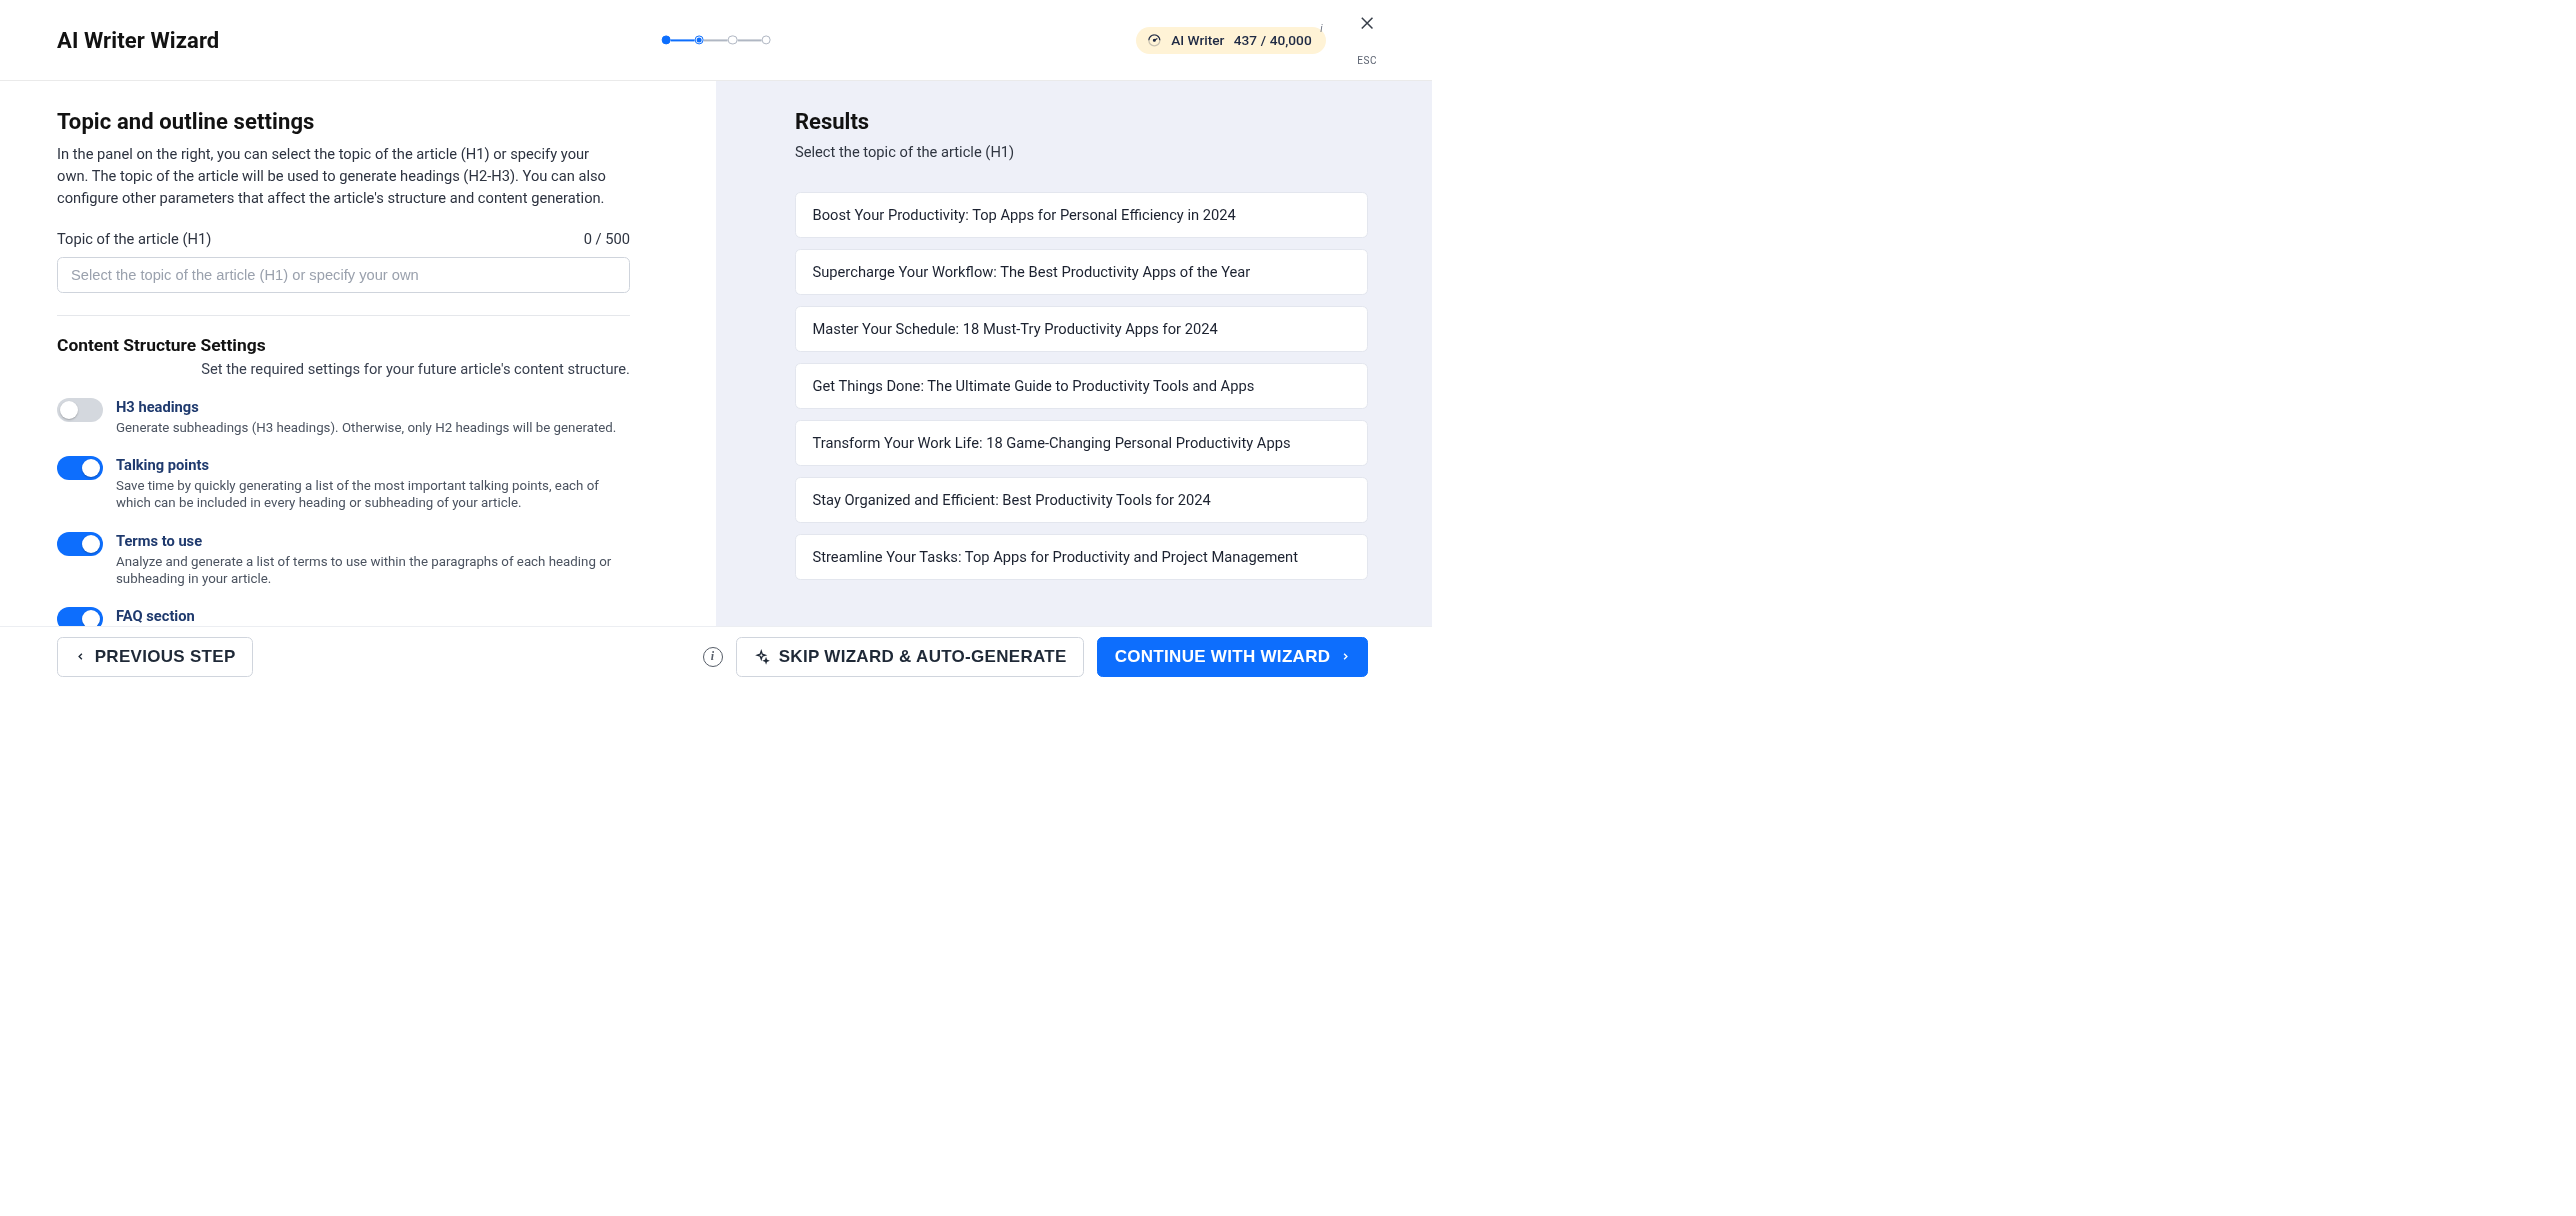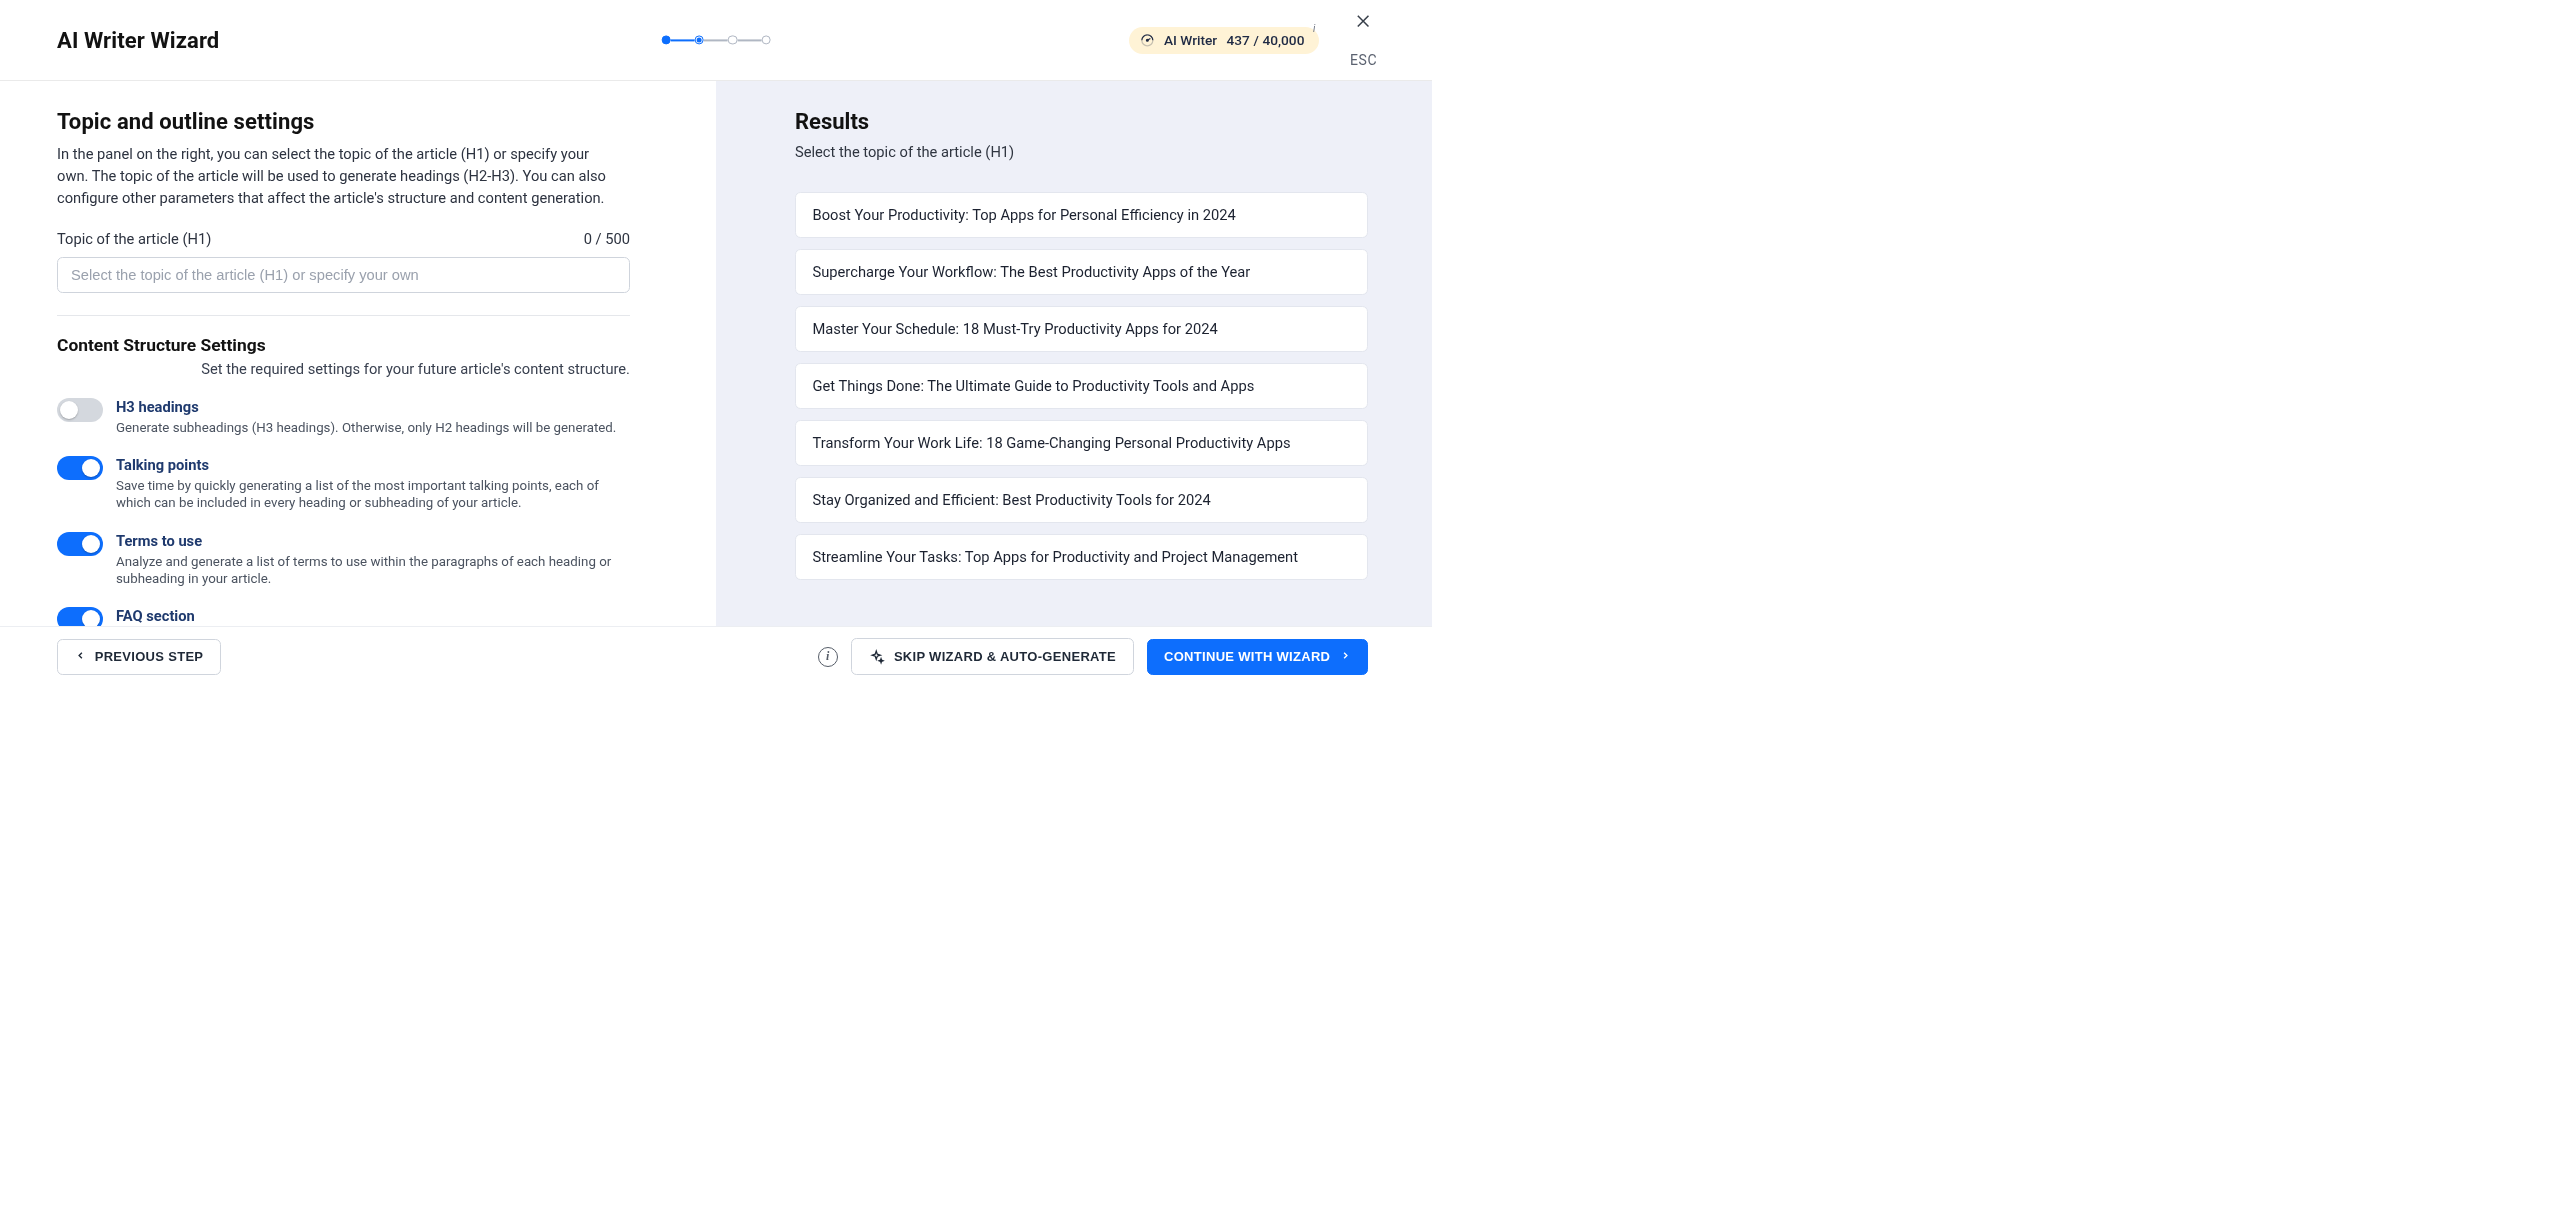--- a/index.html
+++ b/index.html
@@ -33,21 +33,21 @@
     background: #fff3d6; border-radius: 18.3px; padding: 5.5px 14.7px 5.5px 11px;
     display: flex; align-items: center; gap: 9.2px; font-size: 13.7px; color: #1f2a44;
     position: relative;
   }
   .ai-words-badge .label { font-weight: 500; }
   .ai-words-badge .count { display:flex; gap:3.7px; font-weight:500; }
   .ai-words-badge .info-i { position: absolute; top: -3.7px; right: 3.7px; font-size: 10px; font-style: italic; color: #6b7280; }
   .gauge-icon { width: 14.7px; height: 14.7px; display:inline-block; }
   .close-block { display:flex; flex-direction:column; align-items:center; gap:0px; cursor:pointer; color:#383f4a; }
   .close-block svg { width: 18.3px; height: 18.3px; }
-  .close-block .esc { font-size: 14px; letter-spacing: 0.5px; color:#5b6270; margin-top:18px; }
+  .close-block .esc { font-size: 10px; letter-spacing: 0.5px; color:#5b6270; margin-top:18px; }
 
   
   .body { flex: 1 1 auto; display: flex; overflow: hidden; }
   .left-panel { width: 50%; padding: 27.5px 86px 0 57px; overflow-y: auto; }
   .right-panel { width: 50%; background: #eef0f8; padding: 27.5px 64px 0 79px; overflow-y: auto; }
 
   .section-h1 { font-size: 22px; font-weight: 700; margin-bottom: 9.2px; letter-spacing:0.1px; }
   .section-desc { font-size: 14.7px; line-height: 22px; color: #2d3340; max-width: 559px; }
 
   .field-block { margin-top: 21px; }
@@ -89,21 +89,21 @@
     padding: 13px 16.5px; font-size:14.7px; color:#1c2230; cursor:pointer;
   }
 
   
   .footer {
     height: 62px; border-top: 0.9px solid #eceef2; background:#fff;
     display:flex; align-items:center; padding: 0 64px 0 57px;
     position: relative;
   }
   .btn {
-    border-radius: 5.5px; font-size: 13px; font-weight:600; letter-spacing:0.3px;
+    border-radius: 5.5px; font-size: 17px; font-weight:600; letter-spacing:0.3px;
     display:inline-flex; align-items:center; gap:9.2px; cursor:pointer;
     padding: 9.2px 16.5px; border:0.9px solid #d0d5dd; background:#fff; color:#1f2937;
   }
   .btn.primary { background:#0d6efd; color:#fff; border-color:#0d6efd; }
   .footer-right { margin-left:auto; display:flex; align-items:center; gap:13px; }
   .info-circle { width:20px; height:20px; border:1.4px solid #565d68; border-radius:50%; display:inline-flex; align-items:center; justify-content:center; color:#565d68; font-weight:700; font-size:12px; font-family: Georgia, serif; font-style: italic; }
   .sparkle-icon { width:16.5px; height:16.5px; }
 
   
   .left-panel::-webkit-scrollbar, .right-panel::-webkit-scrollbar { width:0; }

